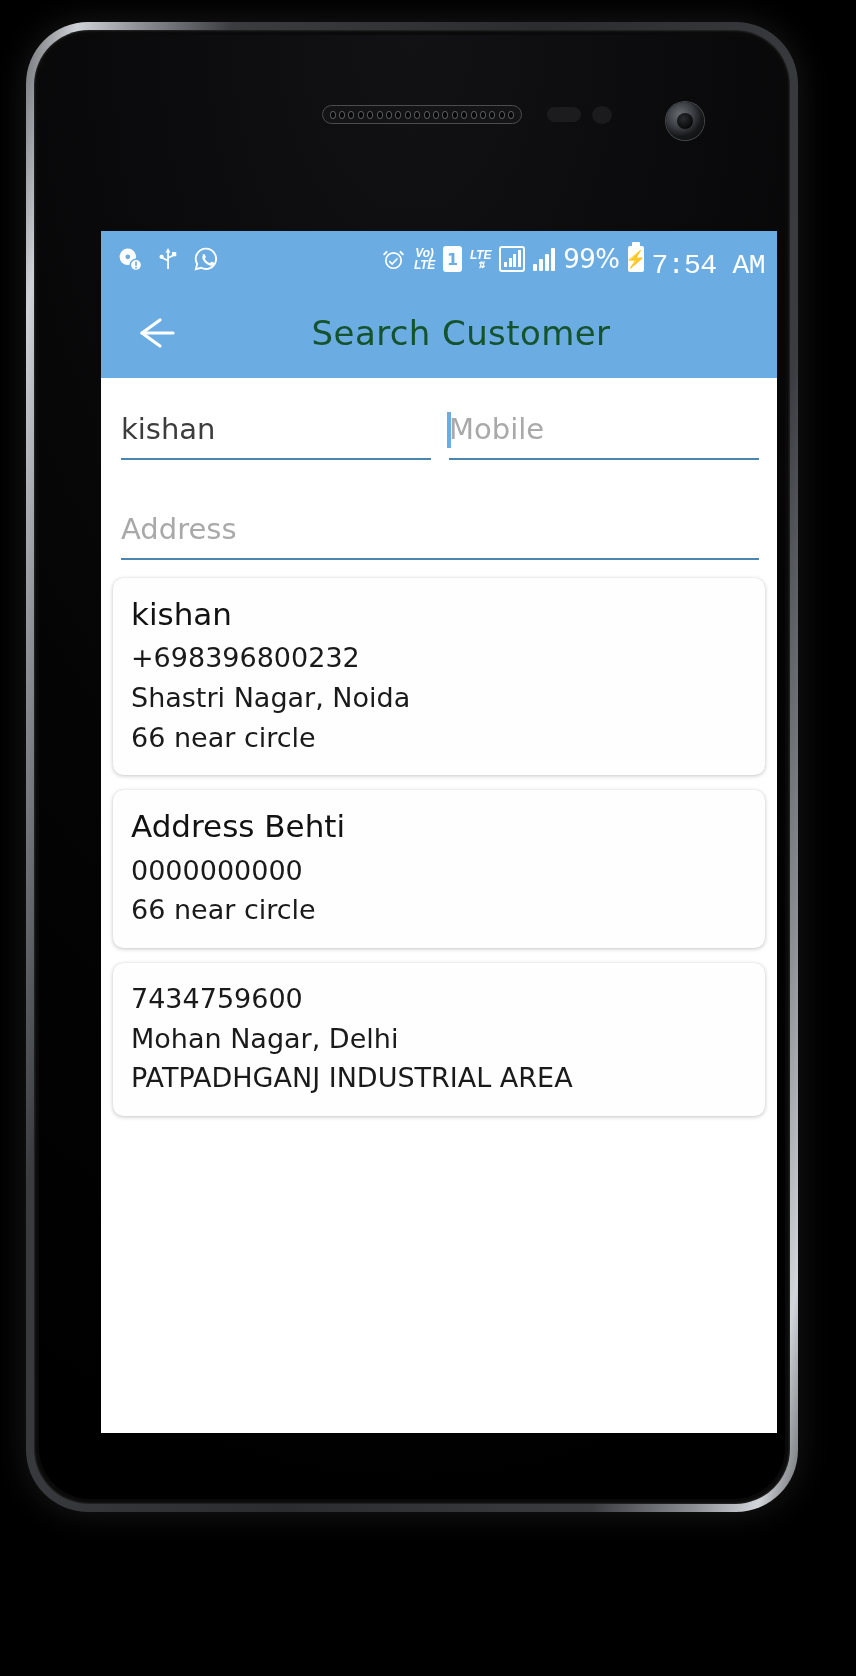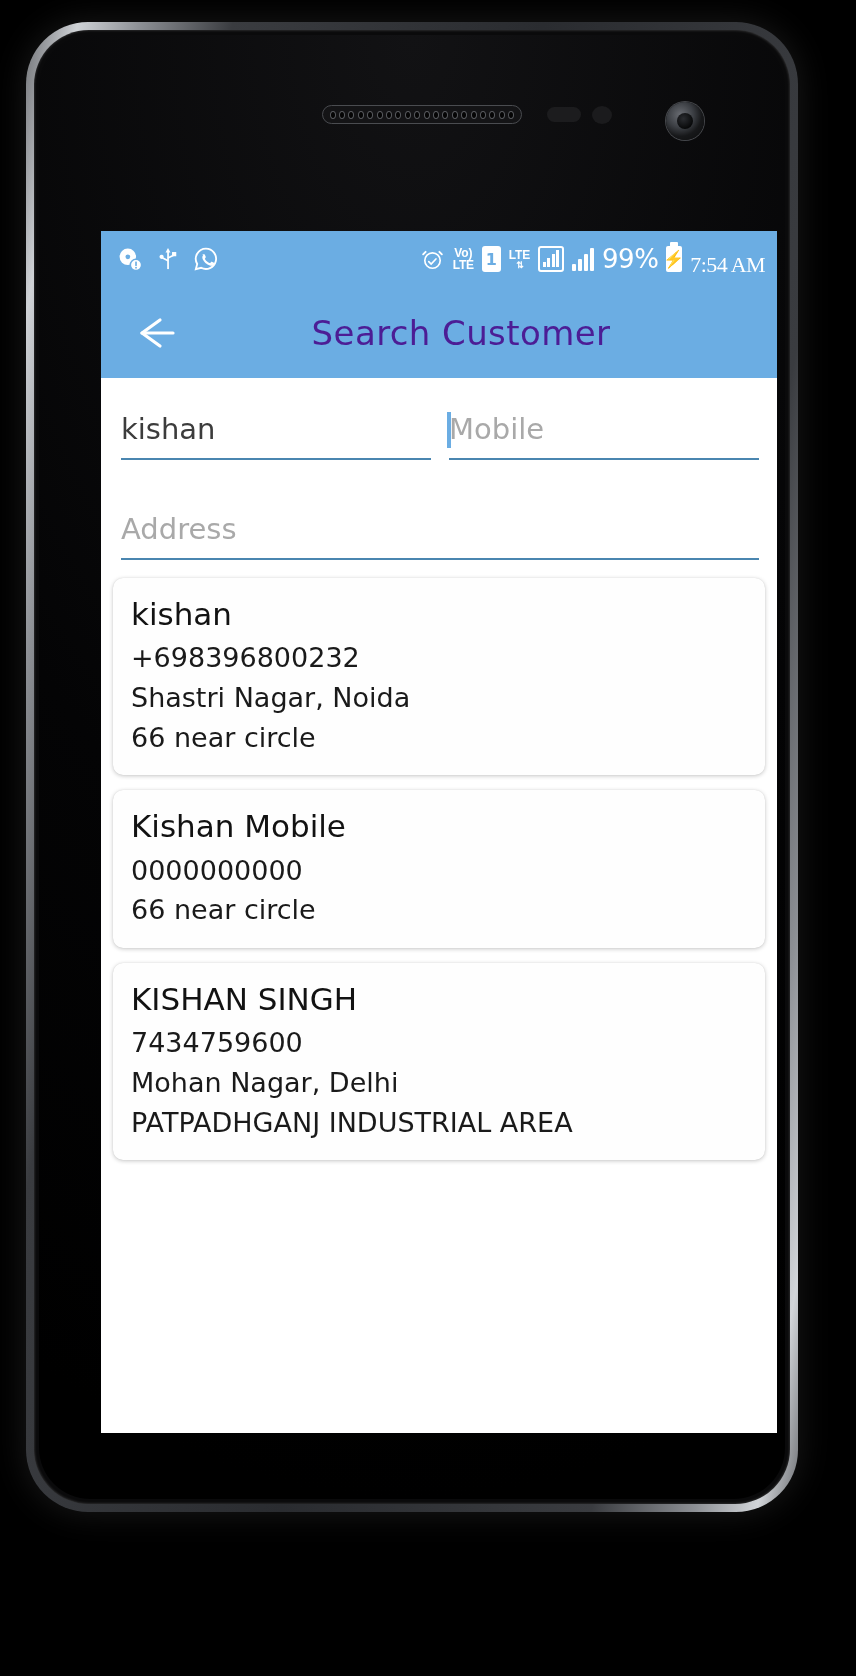--- a/index.html
+++ b/index.html
@@ -135,20 +135,21 @@
   .volte-stack, .lte-stack {
     display: flex; flex-direction: column;
     align-items: center; justify-content: center;
     line-height: 1;
   }
   .volte-stack span, .lte-stack span {
     font-size: 12px;
     font-weight: bold;
     color: #fff;
     letter-spacing: -0.2px;
+    font-style: italic;
   }
   .lte-stack .arrows { font-size: 9px; letter-spacing: -1px; }
   .sim1 {
     width: 19px; height: 26px;
     background: #fff;
     border-radius: 3px 3px 3px 3px;
     color: #6bade3;
     font-size: 16px; font-weight: bold;
     display: flex; align-items: center; justify-content: center;
     font-family: "DejaVu Sans", sans-serif;
@@ -171,41 +172,41 @@
   }
   .battery::before {
     content:""; position:absolute; left: 4px; top: -4px;
     width: 8px; height: 4px; background:#fff; border-radius: 1px 1px 0 0;
   }
   .battery .bolt {
     position:absolute; inset: 0;
     display:flex; align-items:center; justify-content:center;
     color: #000; font-size: 17px; line-height: 1;
   }
-  .clock { font-size: 22px; letter-spacing: -0.6px; font-family: Liberation Serif, serif; margin-top: 12px; }
+  .clock { font-size: 28px; letter-spacing: -0.6px; font-family: Liberation Mono, monospace; margin-top: 12px; }
 
   
   .appbar {
     height: 91px;
     background: #6bade3;
     display: flex;
     align-items: center;
     position: relative;
   }
   .back-btn {
     position: absolute;
     left: 26px;
     width: 54px; height: 54px;
     display: flex; align-items: center; justify-content: center;
     cursor: pointer;
   }
   .appbar-title {
     width: 100%;
     text-align: center;
-    color: #4c1d95;
+    color: #14532d;
     font-size: 34px;
     letter-spacing: 0.4px;
     font-family: "DejaVu Sans", sans-serif;
     font-weight: 400;
     padding-left: 44px;
   }
 
   
   .form {
     background: #ffffff;
@@ -400,27 +401,26 @@
           <div class="results">
 
             <div class="card">
               <div class="card-name">kishan</div>
               <div class="card-line">+698396800232</div>
               <div class="card-line">Shastri Nagar, Noida</div>
               <div class="card-line">66 near circle</div>
             </div>
 
             <div class="card">
-              <div class="card-name">Kishan Mobile</div>
+              <div class="card-name">Address Behti</div>
               <div class="card-line">0000000000</div>
               <div class="card-line">66 near circle</div>
             </div>
 
             <div class="card">
-              <div class="card-name">KISHAN SINGH</div>
               <div class="card-line">7434759600</div>
               <div class="card-line">Mohan Nagar, Delhi</div>
               <div class="card-line">PATPADHGANJ INDUSTRIAL AREA</div>
             </div>
 
           </div>
 
         </div>
 
       </div>

